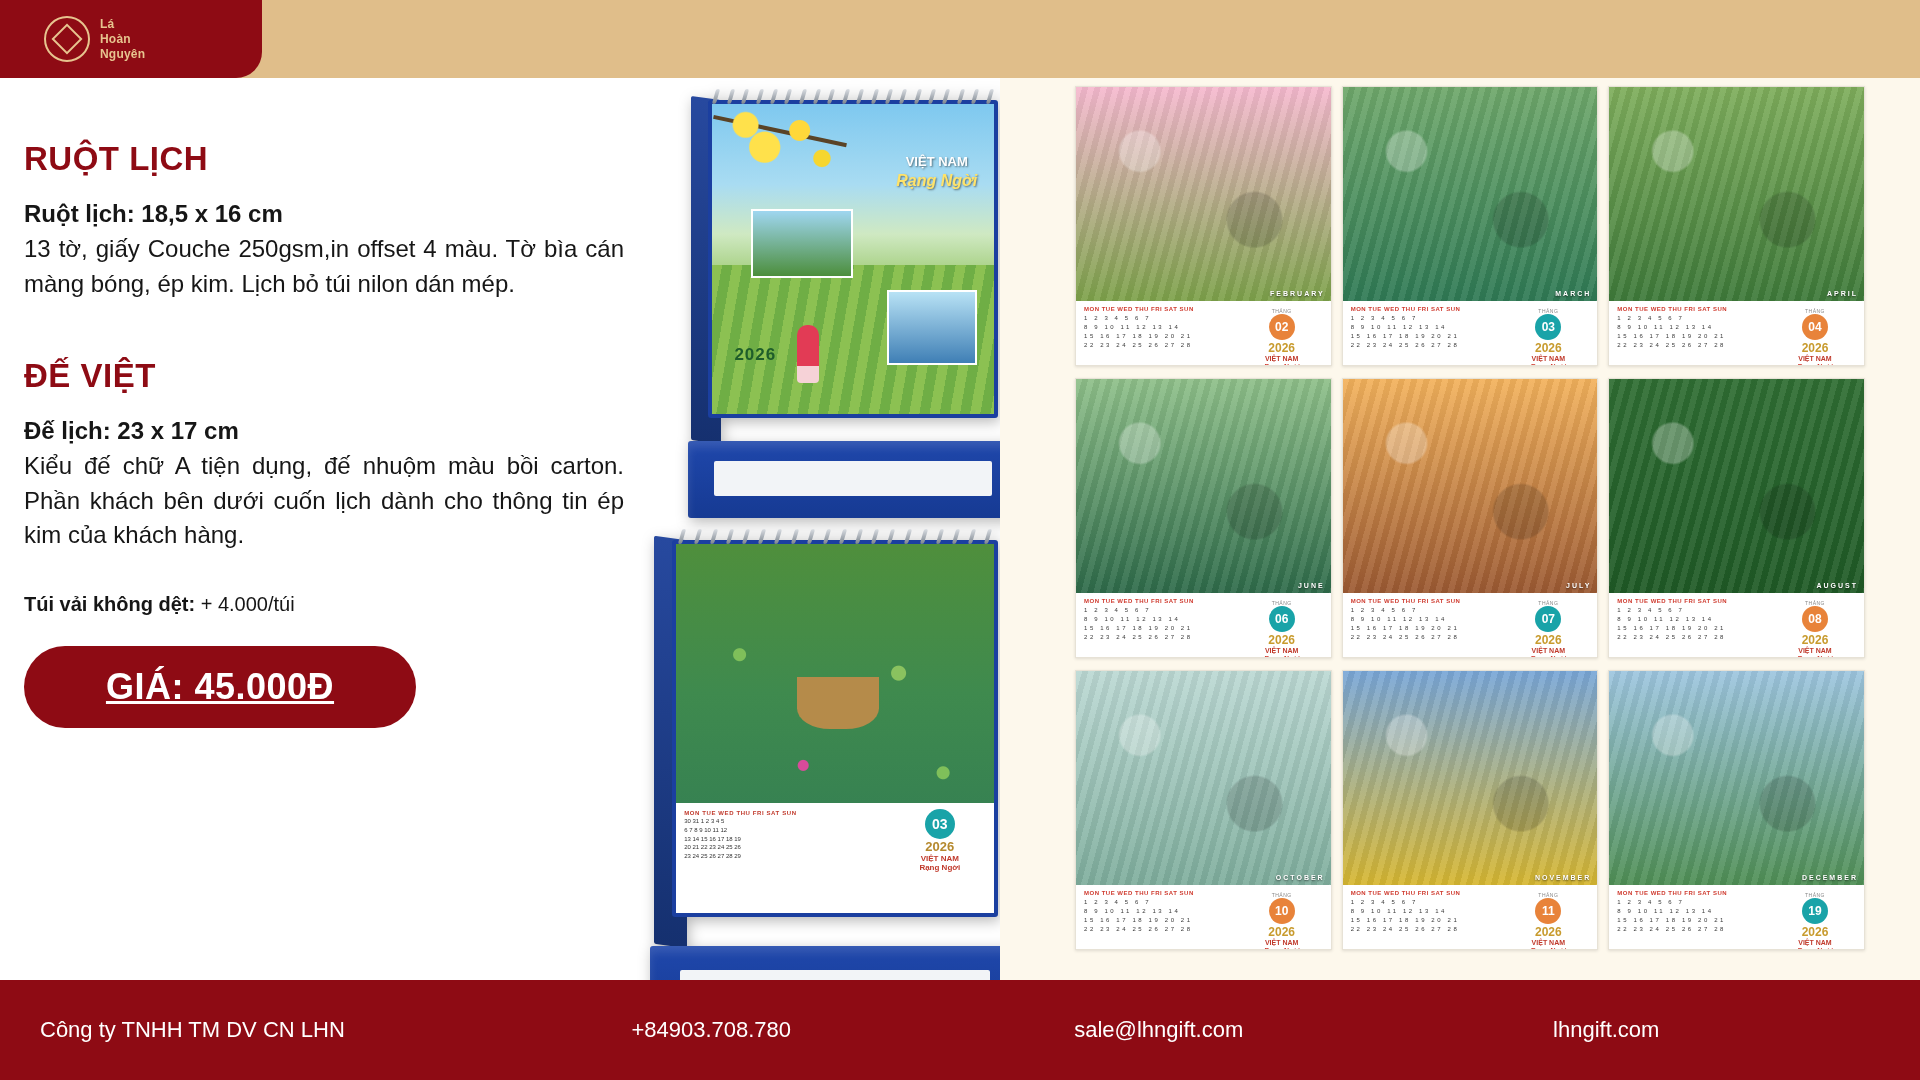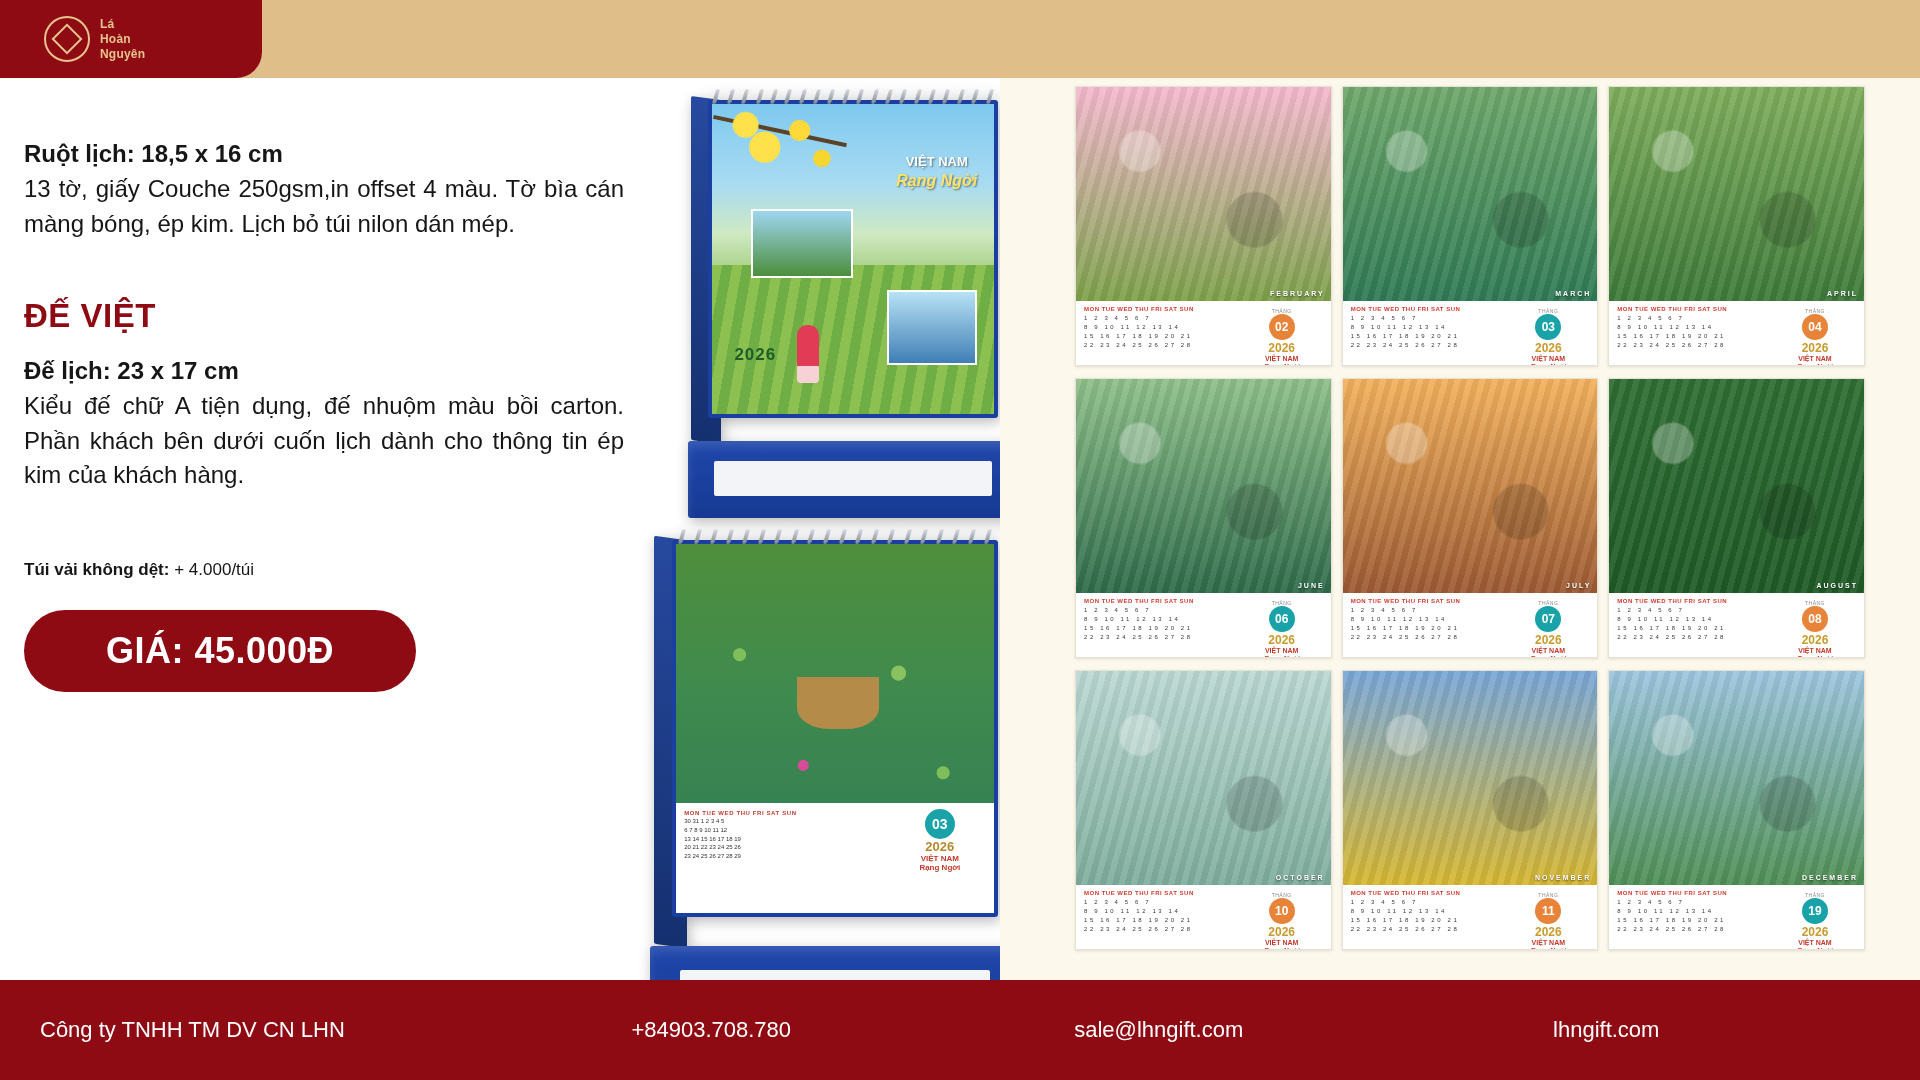--- a/index.html
+++ b/index.html
@@ -83,38 +83,39 @@
     margin-bottom: 4px;
   }
   .body-text {
     font-size: 24px;
     color: #161616;
     line-height: 1.44;
     text-align: justify;
     width: 600px;
   }
   .note {
-    font-size: 17px;
+    font-size: 20px;
     color: #161616;
-    margin-top: 67px;
+    margin-top: 40px;
   }
   .note b { font-weight: 700; }
   .price-pill {
     margin-top: 30px;
     width: 392px; height: 82px;
     background: #8e0b14;
     border-radius: 42px;
     color: #ffffff;
     font-size: 36px;
     font-weight: 700;
     display: flex;
     align-items: center;
     justify-content: center;
     letter-spacing: .5px;
     cursor: pointer;
+    text-decoration: underline;
   }
 
   
   .mid-col {
     position: absolute;
     top: 78px; left: 660px;
     width: 340px; height: 902px;
   }
   .calendar-photo {
     position: absolute;
@@ -343,20 +344,21 @@
 <body>
 
 <div class="header">
   <div class="logo-block">
     <span class="logo-mark"></span>
     <span class="logo-text">Lá<br>Hoàn<br>Nguyên</span>
   </div>
 </div>
 
 <div class="left-col">
+  <div class="section-title">RUỘT LỊCH</div>
   <div class="lead">Ruột lịch: 18,5 x 16 cm</div>
   <div class="body-text">13 tờ, giấy Couche 250gsm,in offset 4 màu. Tờ bìa cán màng bóng, ép kim. Lịch bỏ túi nilon dán mép.</div>
 
   <div class="section-title second">ĐẾ VIỆT</div>
   <div class="lead">Đế lịch: 23 x 17 cm</div>
   <div class="body-text">Kiểu đế chữ A tiện dụng, đế nhuộm màu bồi carton. Phần khách bên dưới cuốn lịch dành cho thông tin ép kim của khách hàng.</div>
 
   <div class="note">
     <b>Túi vải không dệt:</b>
     <span>+ 4.000/túi</span>

